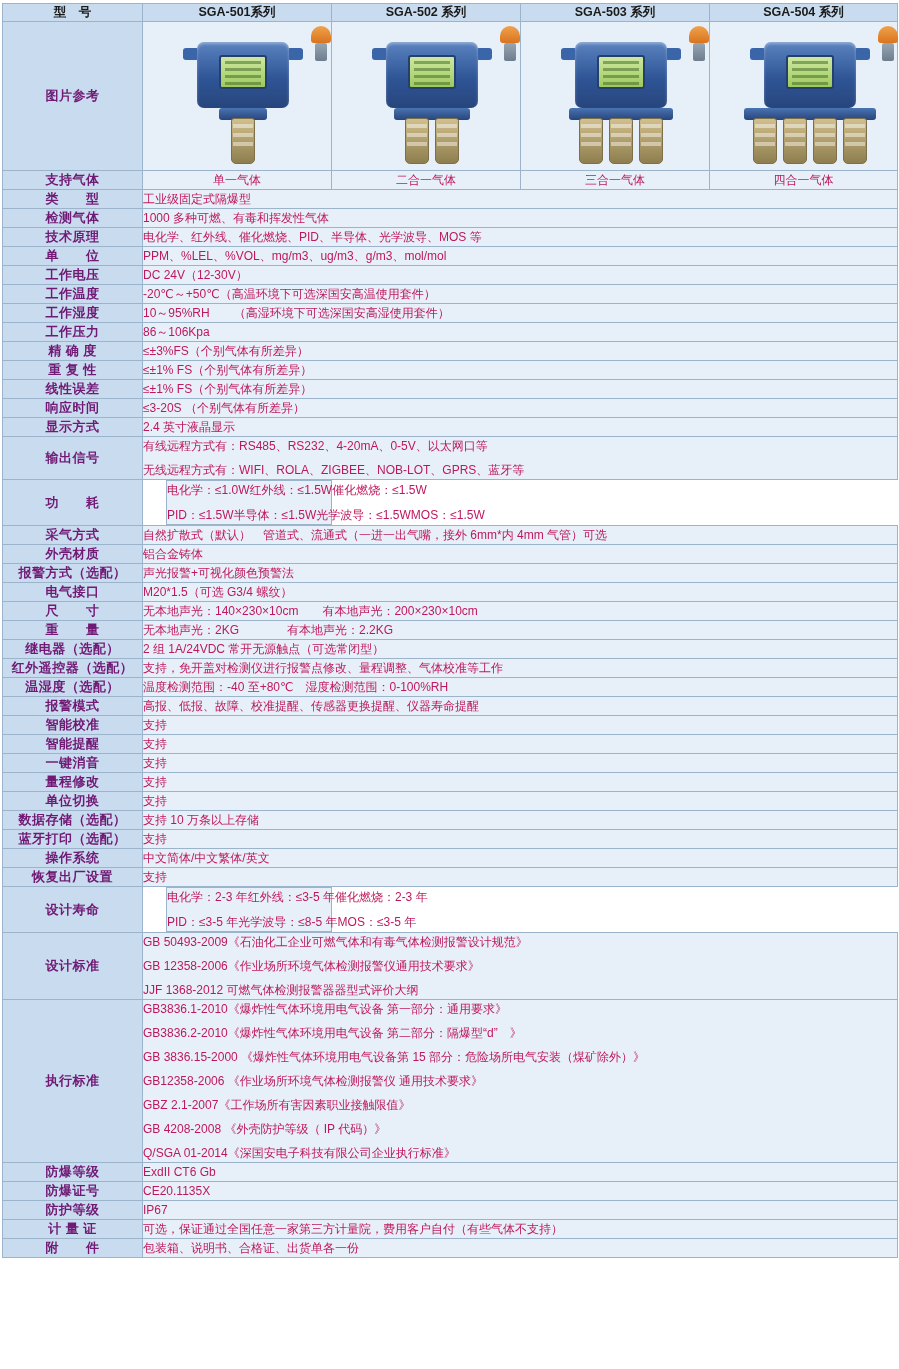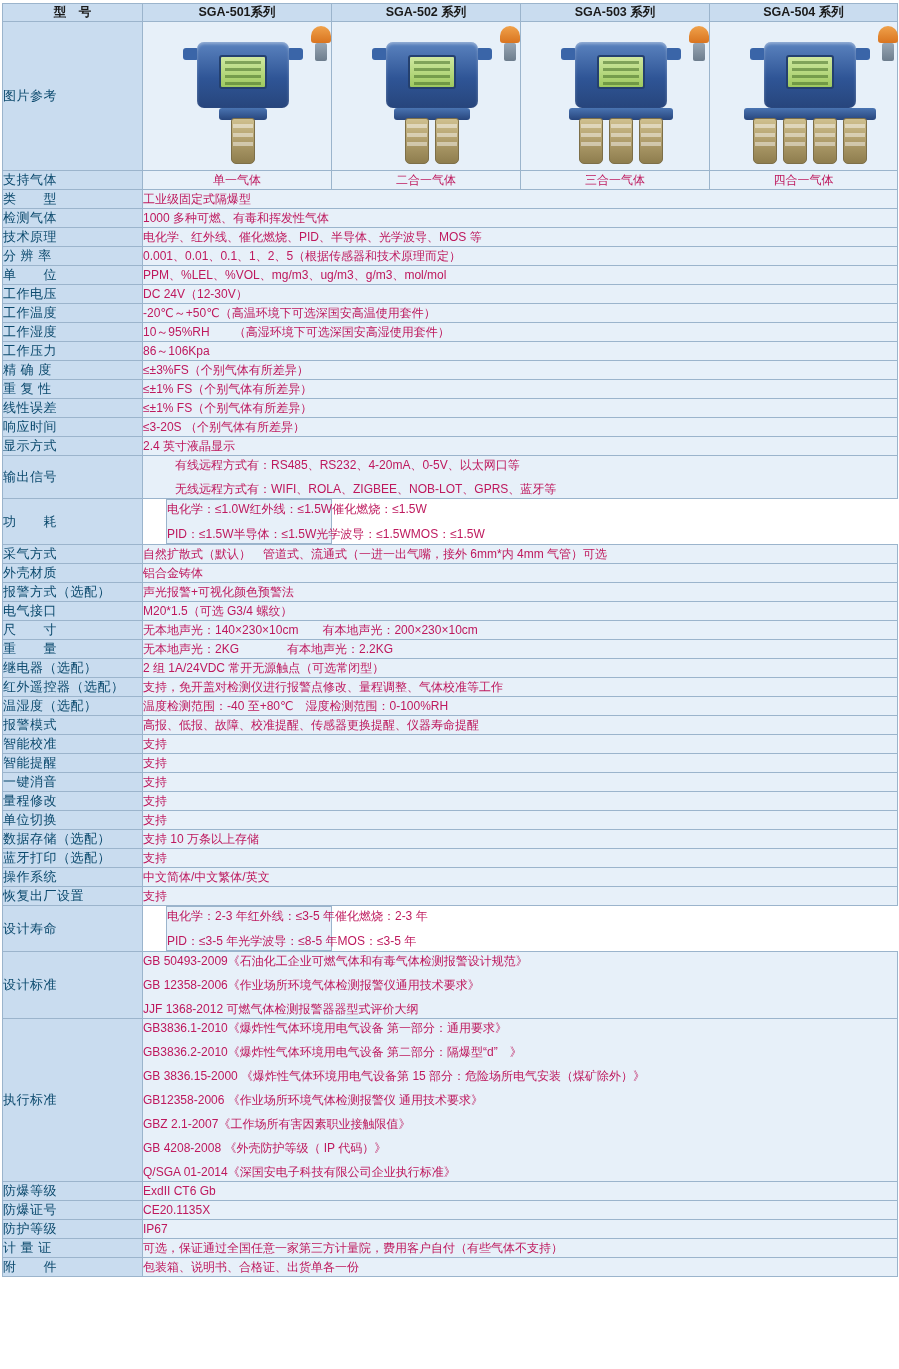--- a/index.html
+++ b/index.html
@@ -23,23 +23,24 @@
     table-layout: fixed;
   }
   table.spec td {
     border: 1px solid #9bb4cc;
     vertical-align: middle;
     padding: 0;
   }
   td.label {
     width: 140px;
     background: #c9dcef;
-    font-weight: normal;
+    text-align: center;
+    font-weight: bold;
     font-size: 13px;
-    color: #0c4a6e;
+    color: #701a75;
     letter-spacing: 0.5px;
     padding: 4px 2px;
     line-height: 1.35;
   }
   td.val {
     background: #e7f0f9;
     padding: 5px 8px;
     font-size: 12px;
     line-height: 1.5;
     color: #be185d;
@@ -56,21 +57,20 @@
   }
   td.imgcell {
     background: #e7f0f9;
     text-align: center;
     padding: 4px 0 2px 0;
     height: 148px;
   }
   .valline {
     white-space: nowrap;
     overflow: hidden;
-    padding-left: 32px;
   }
   .multi .valline + .valline {
     margin-top: 6px;
   }
   .cols {
     display: block;
     margin-left: 23px;
   }
   .cols .row {
     display: flex;
@@ -328,24 +328,20 @@
         </tr>
         <tr>
           <td class="label">检测气体</td>
           <td class="val" colspan="4">1000 多种可燃、有毒和挥发性气体</td>
         </tr>
         <tr>
           <td class="label">技术原理</td>
           <td class="val" colspan="4">电化学、红外线、催化燃烧、PID、半导体、光学波导、MOS 等</td>
         </tr>
         <tr>
-          <td class="label">分  辨  率</td>
-          <td class="val" colspan="4">0.001、0.01、0.1、1、2、5（根据传感器和技术原理而定）</td>
-        </tr>
-        <tr>
           <td class="label">单　　位</td>
           <td class="val" colspan="4">PPM、%LEL、%VOL、mg/m3、ug/m3、g/m3、mol/mol</td>
         </tr>
         <tr>
           <td class="label">工作电压</td>
           <td class="val" colspan="4">DC 24V（12-30V）</td>
         </tr>
         <tr>
           <td class="label">工作温度</td>
           <td class="val" colspan="4">-20℃～+50℃（高温环境下可选深国安高温使用套件）</td>

